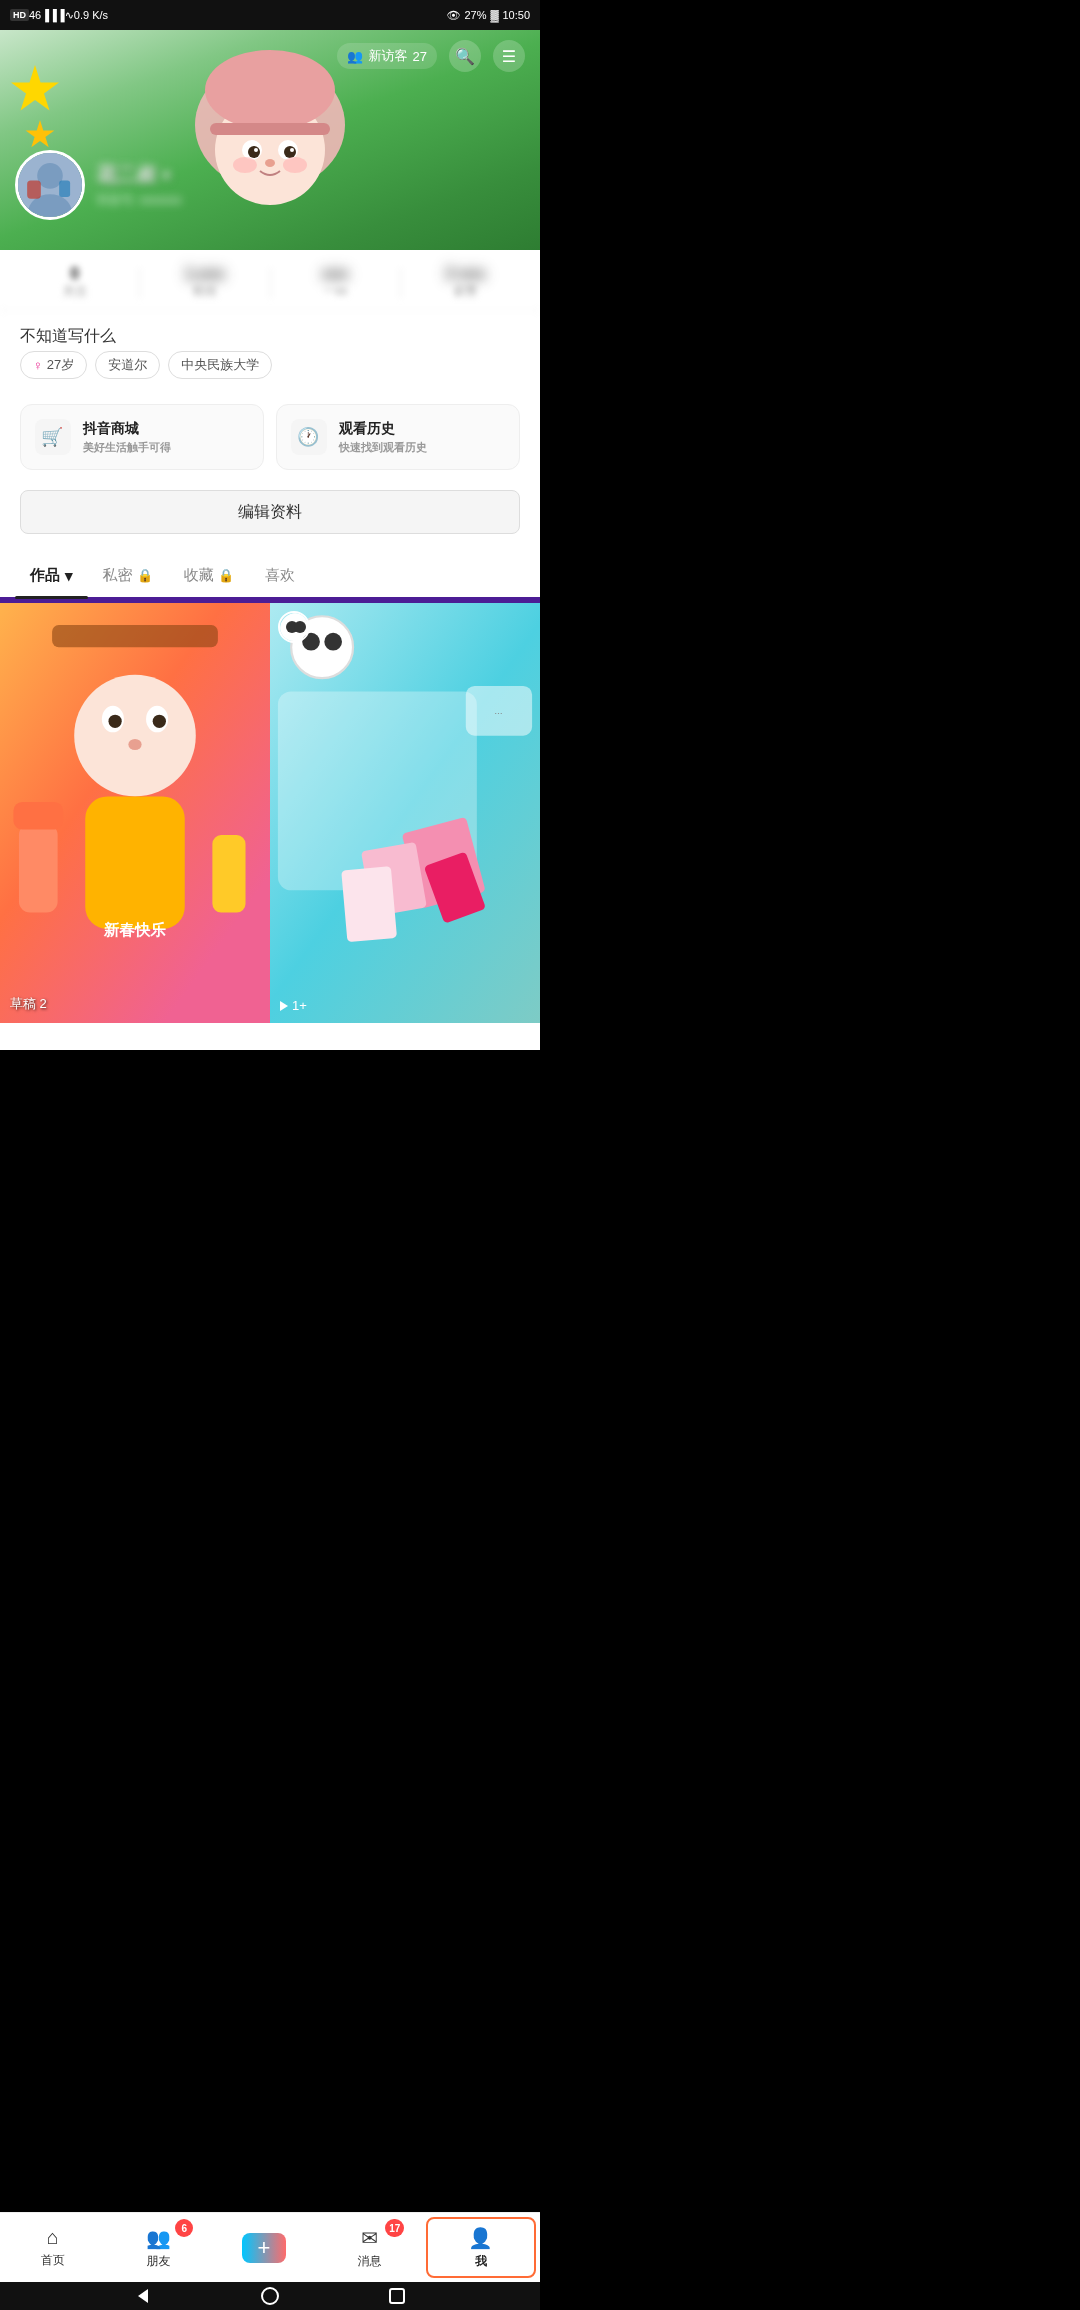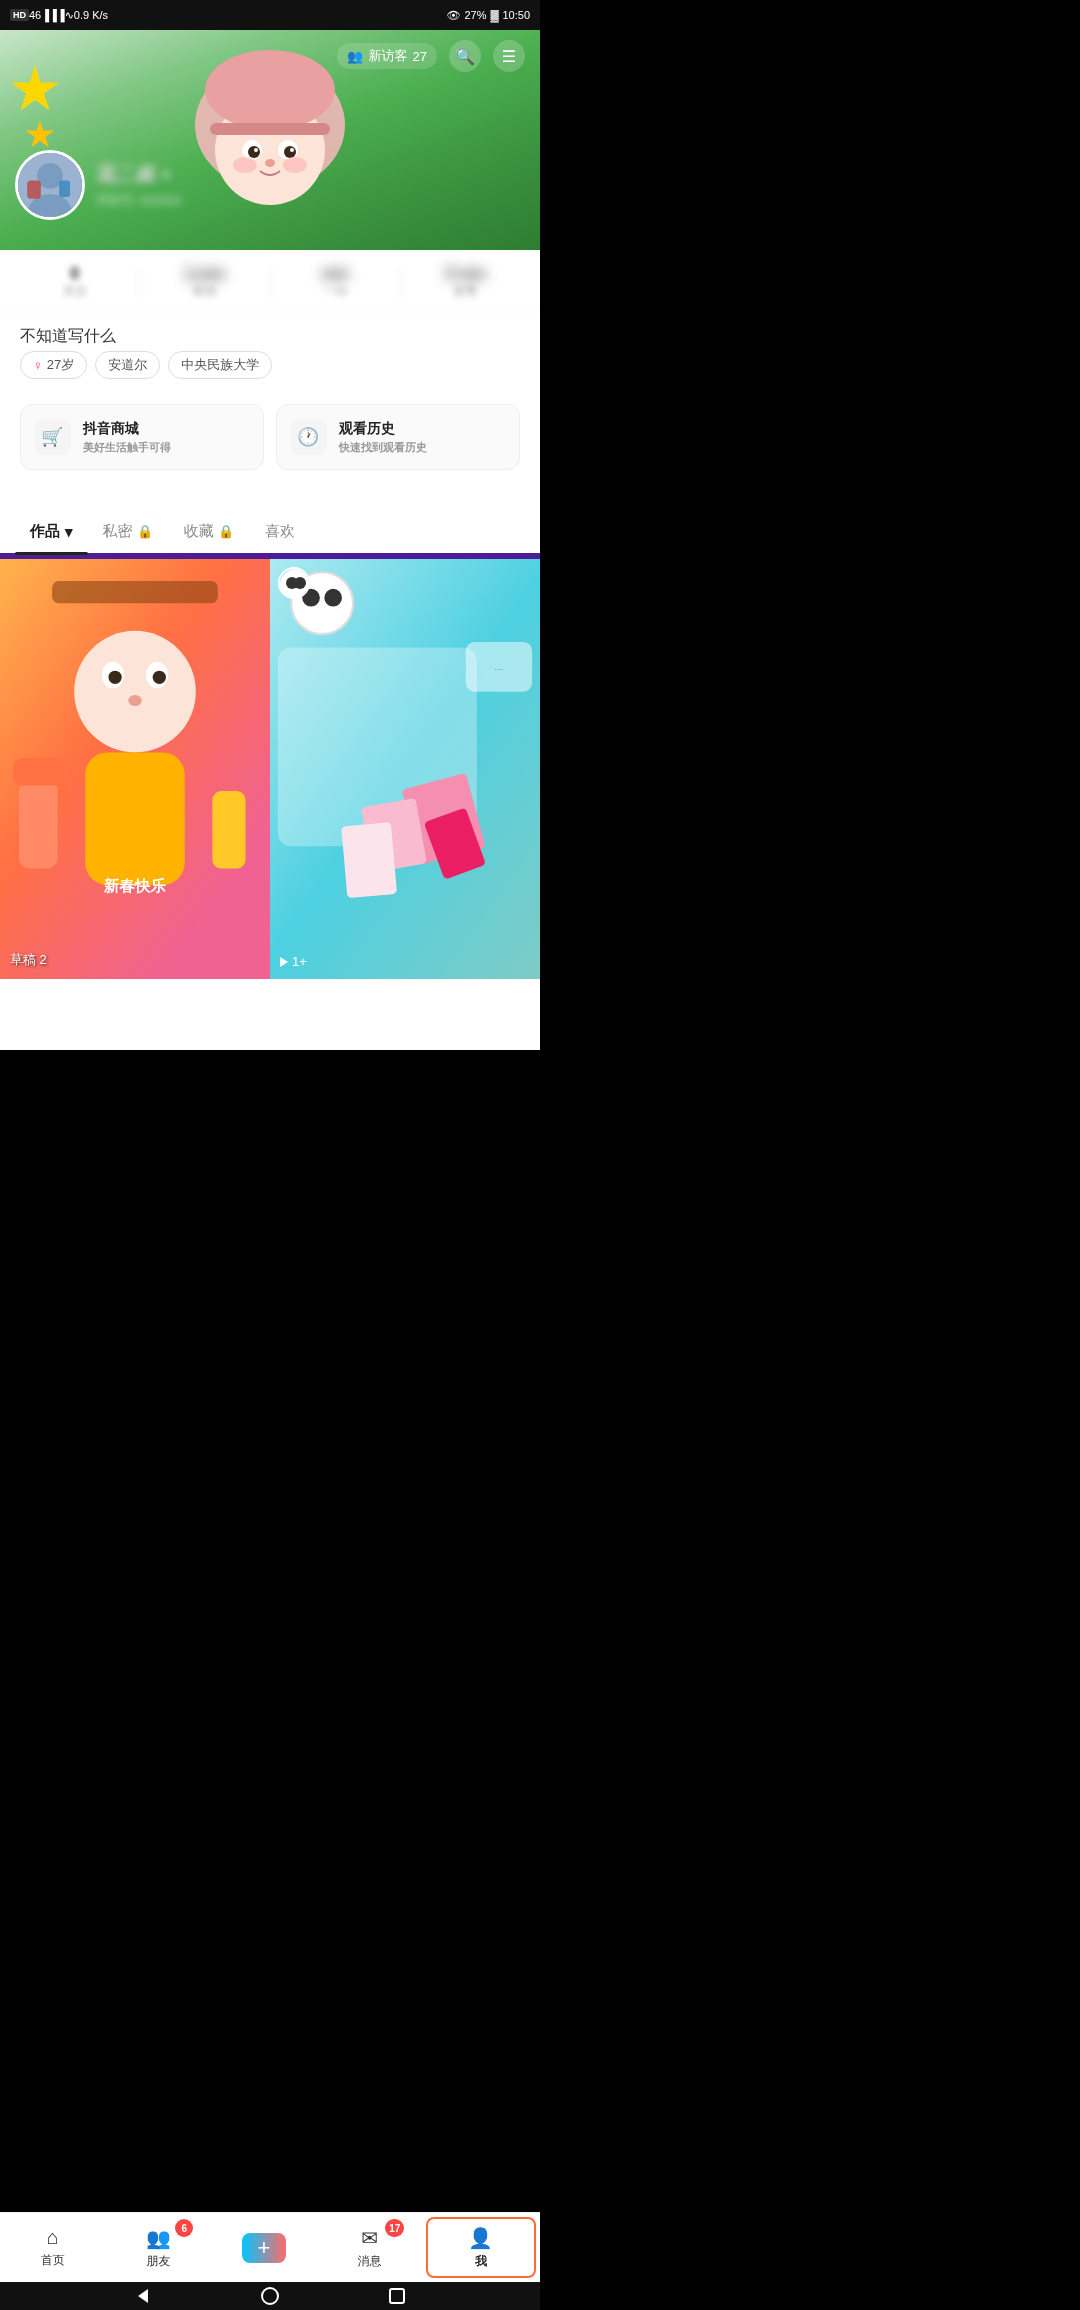--- a/index.html
+++ b/index.html
@@ -592,20 +592,21 @@
     <div class="service-card">
       <div class="service-icon">🕐</div>
       <div class="service-text">
         <div class="service-title">观看历史</div>
         <div class="service-sub">快速找到观看历史</div>
       </div>
     </div>
   </div>
 
   <div class="action-buttons">
+    <button class="action-btn">编辑资料</button>
   </div>
 
   <div class="tabs-row">
     <div class="tab-item active">
       <span>作品</span>
       <span>▾</span>
     </div>
     <div class="tab-item">
       <span>私密</span>
       <span class="tab-lock">🔒</span>

